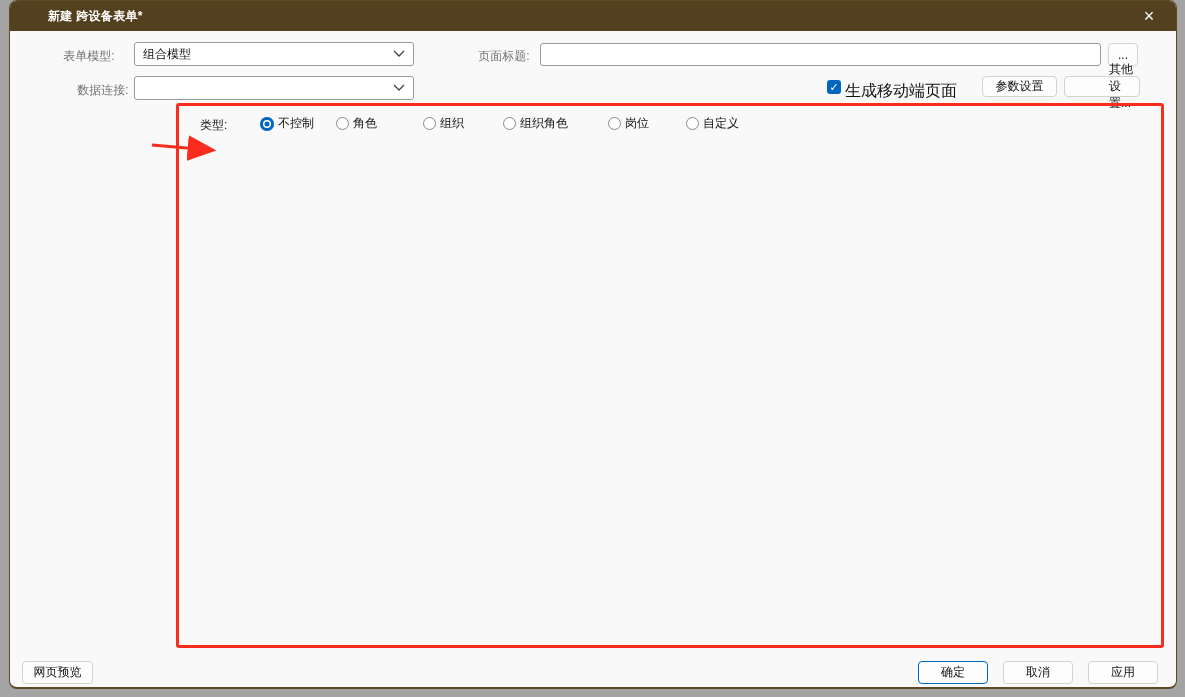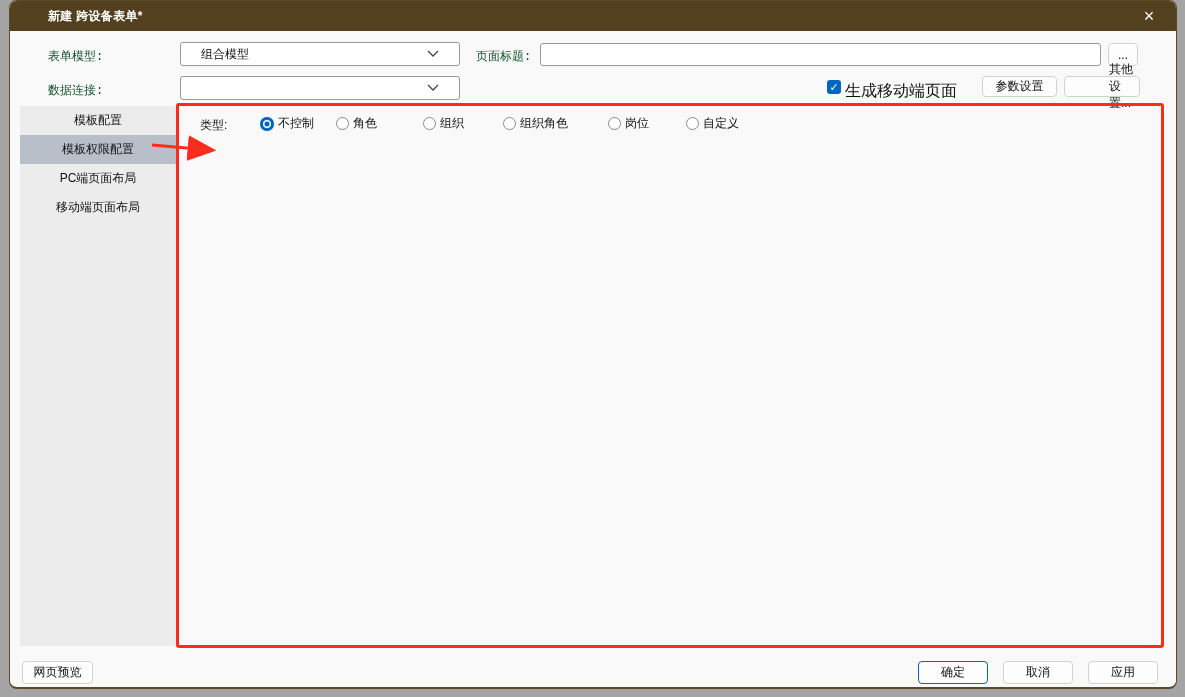--- a/index.html
+++ b/index.html
@@ -15,26 +15,26 @@
     position:absolute; left:0; top:0; right:0; height:30px;
     background:#53401f; color:#fff; display:flex; align-items:center;
   }
   .titlebar .title { margin-left:38px; font-size:12px; font-weight:bold; letter-spacing:0.3px; }
   .close-btn {
     position:absolute; right:8px; top:0; width:38px; height:30px;
     display:flex; align-items:center; justify-content:center;
     color:#fff; font-size:18px; cursor:pointer;
   }
 
-  .label { position:absolute; font-size:12px; color:#14532d; text-align:left;font-family:Liberation Mono, monospace; }
+  .label { position:absolute; font-size:12px; color:#737373; text-align:center; }
 
   .combo {
     position:absolute; height:24px; background:#fff; border:1px solid #9a9a9a;
     border-radius:3px; display:flex; align-items:center; font-size:12px; color:#111;
-    padding:0 20px; justify-content:space-between;margin-left:46px;
+    padding:0 8px; justify-content:space-between;
   }
   .combo .chev { display:flex; align-items:center; }
 
   .text-input {
     position:absolute; height:23px; background:#fff; border:1px solid #9a9a9a;
     border-radius:3px; font-size:12px; padding:0 6px; color:#111;
     font-family:"Liberation Sans", sans-serif;
   }
 
   .btn {
@@ -99,42 +99,36 @@
       <svg width="12" height="8" viewBox="0 0 12 8">
           <polyline points="1,1 6,6 11,1" fill="none" stroke="#444" stroke-width="1.3"></polyline>
         </svg>
     </span>
   </div>
 
   <div class="label" style="left:466px; top:47px; width:56px;">页面标题:</div>
   <input class="text-input" style="left: 530px; top: 42px; width: 561px;" value="">
   <div class="btn" style="left:1098px; top:42px; width:30px; height:23px;">...</div>
 
-  <div class="label" style="left:38px; top:81px; width:82px;">数据连接:</div>
+  <div class="label" style="left:52px; top:81px; width:82px;">数据连接:</div>
   <div class="combo" style="left:124px; top:75px; width:280px;">
     <span></span>
     <span class="chev">
       <svg width="12" height="8" viewBox="0 0 12 8">
           <polyline points="1,1 6,6 11,1" fill="none" stroke="#444" stroke-width="1.3"></polyline>
         </svg>
     </span>
   </div>
 
   <div class="checkbox" style="left:817px; top:79px;">✓</div>
   <div class="check-label" style="left:835px; top:80px;">生成移动端页面</div>
 
   <div class="btn" style="left:972px; top:75px; width:75px; height:21px;">参数设置</div>
   <div class="btn" style="left:1054px; top:75px; width:76px; height:21px;padding-left:44px;">其他设置...</div>
 
-  <div class="sidebar">
-    <div class="side-item">模板配置</div>
-    <div class="side-item selected">模板权限配置</div>
-    <div class="side-item">PC端页面布局</div>
-    <div class="side-item">移动端页面布局</div>
-  </div>
 
   <div class="type-label" style="left:190px;">类型:</div>
 
   <div class="radio-item" style="left:250px;">
     <span class="radio selected"></span>
     <span>不控制</span>
   </div>
   <div class="radio-item" style="left:326px;">
     <span class="radio"></span>
     <span>角色</span>

